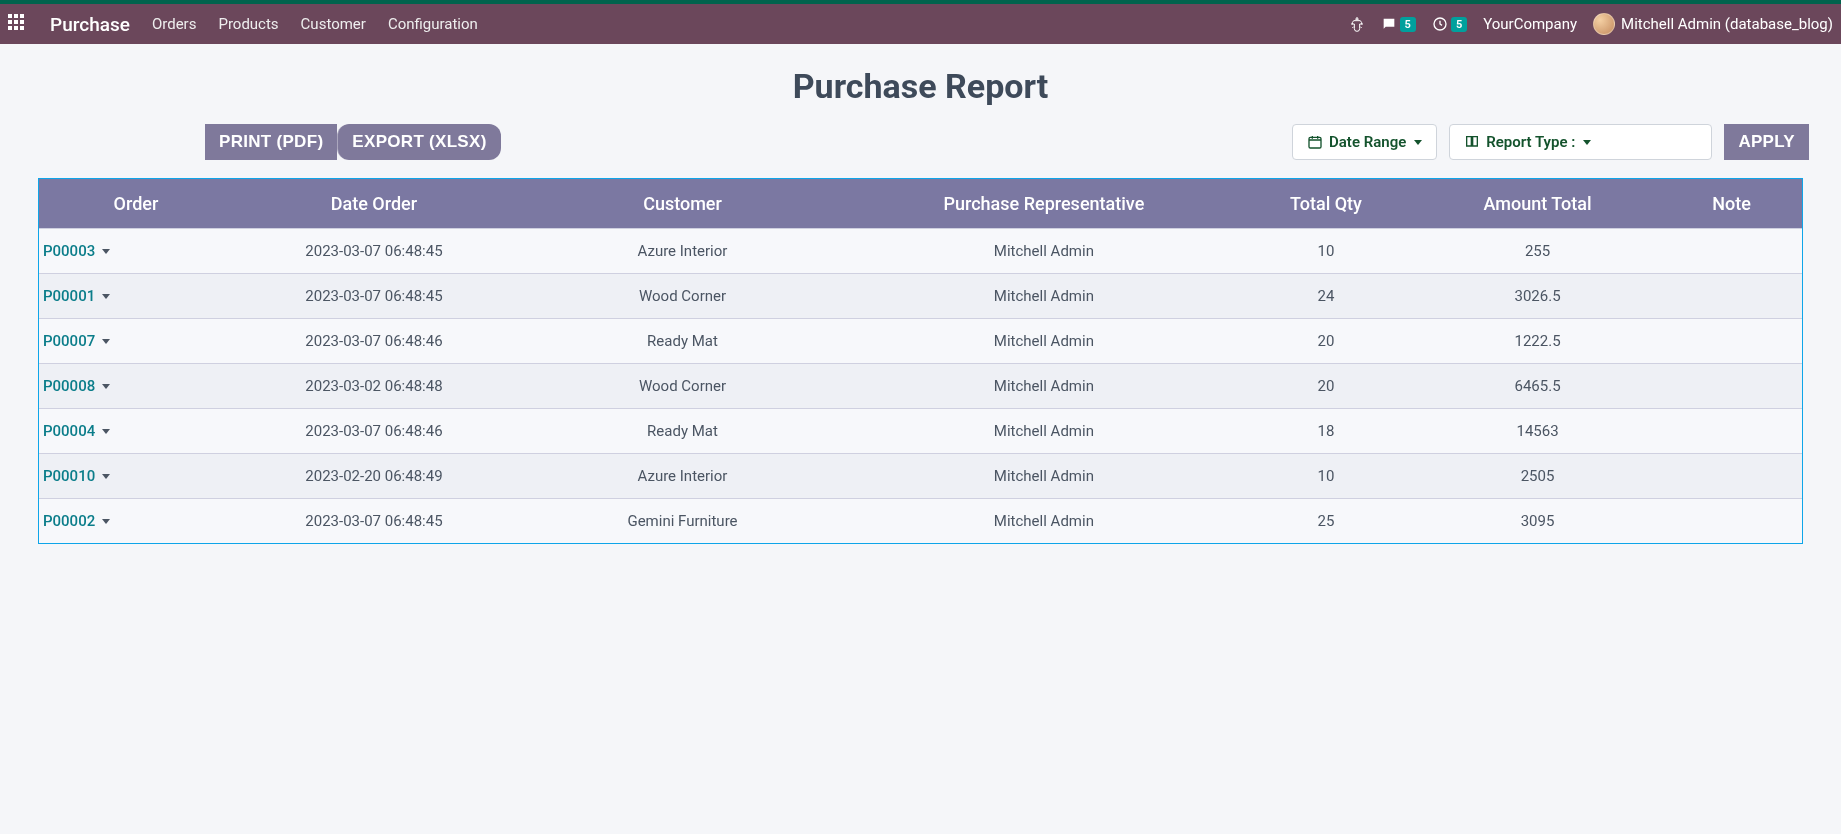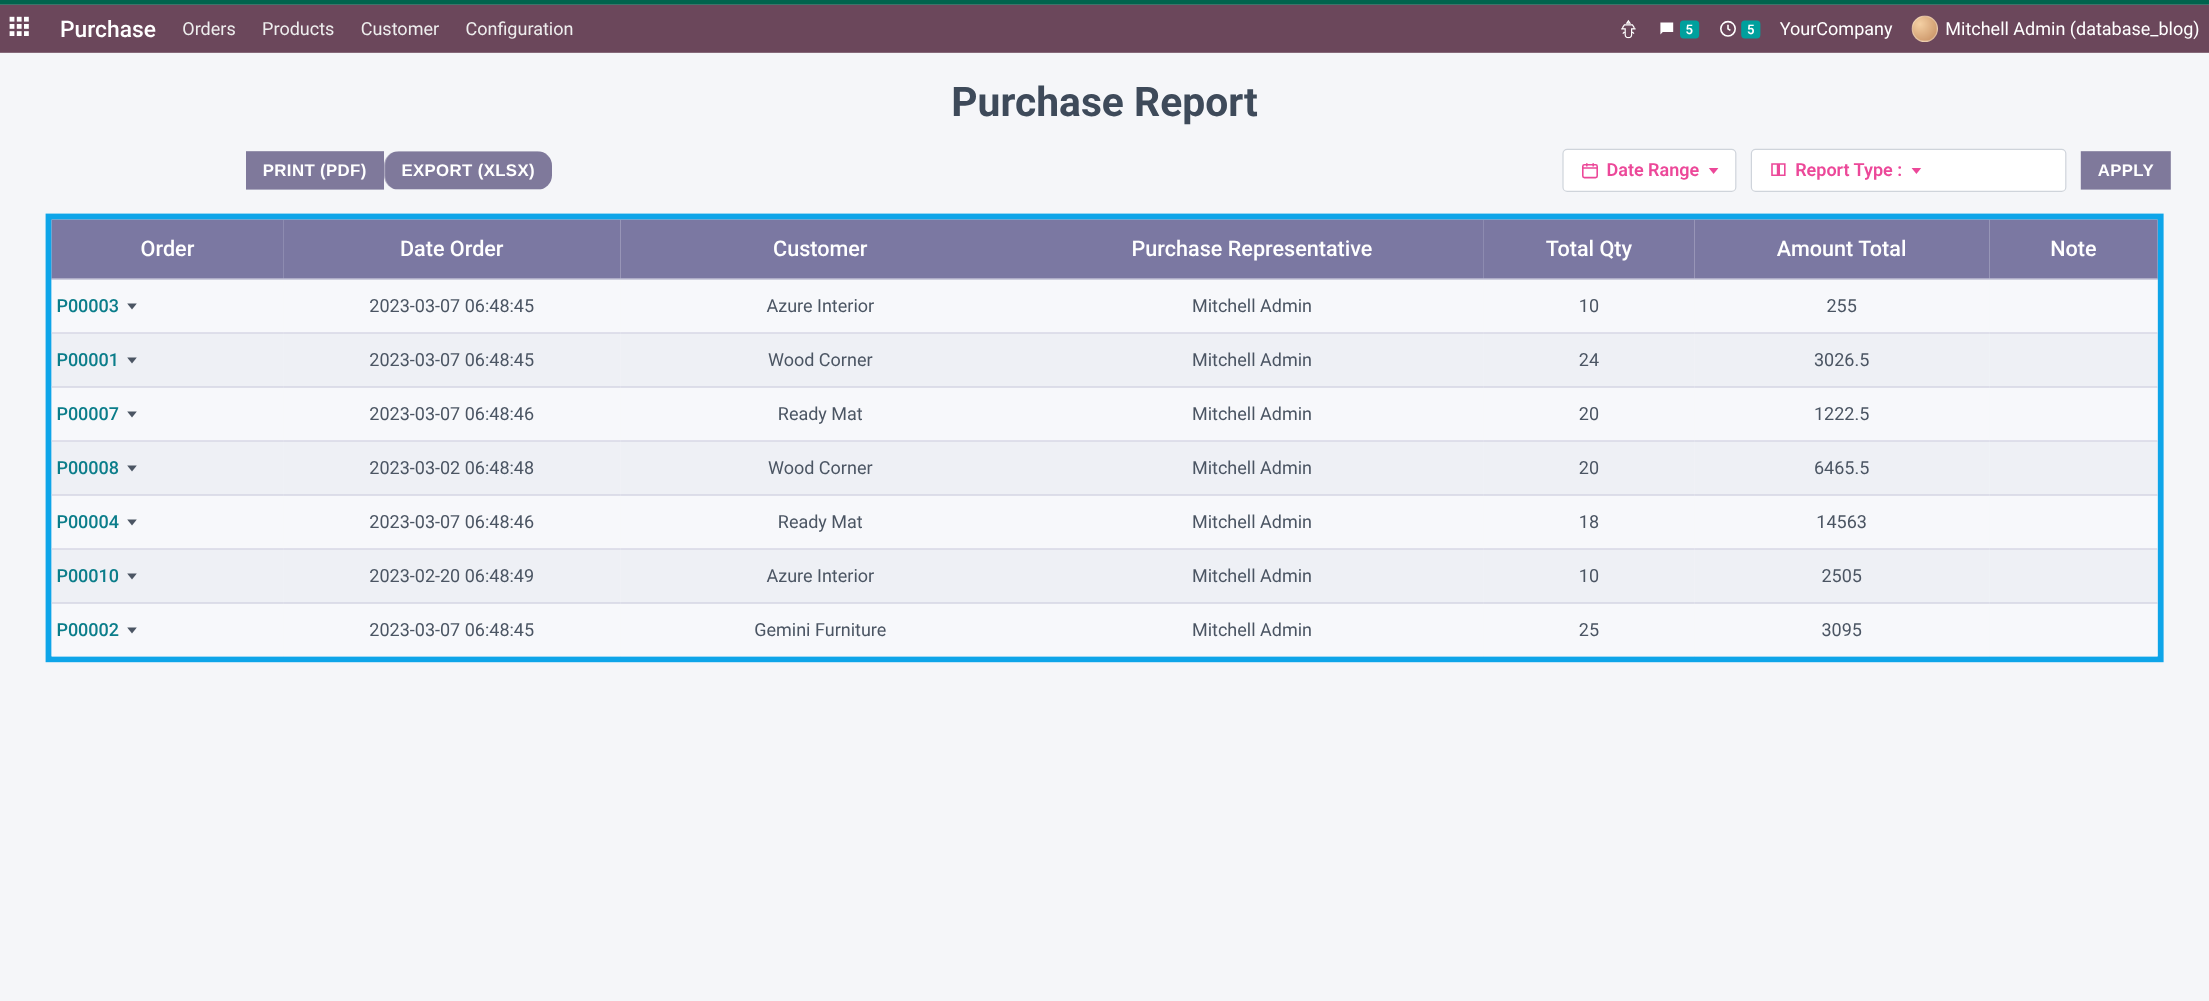--- a/index.html
+++ b/index.html
@@ -37,34 +37,34 @@
     border-radius: 3px; padding: 1px 5px; margin-left: 3px;
   }
   .nav-company, .nav-user { font-size: 15px; color: #fff; cursor: pointer; display:flex; align-items:center; gap:6px;}
   .avatar { width:22px; height:22px; border-radius:50%; background: radial-gradient(circle at 30% 30%, #f4d0a4, #c48b5e); border:1px solid rgba(255,255,255,0.3);}
   .page-title { text-align: center; font-size: 34px; font-weight: 700; color: #3e4a5a; margin: 22px 0 18px; }
   .toolbar {
     display: flex; align-items: center;
     padding: 0 32px 18px 205px;
   }
   .btn {
-    border: none; padding: 8px 14px; font-size: 14px; font-weight: 600;
+    border: none; padding: 8px 14px; font-size: 17px; font-weight: 600;
     cursor: pointer; text-transform: uppercase; letter-spacing: 0.3px;
   }
   .btn-primary { background: #7f799b; color: #fff; }
   .btn-primary + .btn-primary { border-left: 1px solid rgba(255,255,255,0.35); border-radius: 12px; }
   .toolbar-right { margin-left: auto; display: flex; gap: 12px; align-items:center;}
   .dropdown-box {
     background: #fff; border: 1px solid #cfd4db; border-radius: 4px;
     padding: 8px 14px; display:flex; align-items:center; gap:6px;
-    font-weight:600; color:#ec4899; cursor:pointer; font-size:15px;
+    font-weight:600; color:#14532d; cursor:pointer; font-size:15px;
   }
   .dropdown-box.wide { padding-right: 120px; }
   .caret { width:0; height:0; border-left:4px solid transparent; border-right:4px solid transparent; border-top:5px solid currentColor; margin-left:2px;}
-  .report-table-wrap { margin: 0 38px; border:5px solid #0ea5e9; }
+  .report-table-wrap { margin: 0 38px; border:1px solid #0ea5e9; }
   table { width: 100%; border-collapse: collapse; table-layout: fixed; }
   thead th {
     background: #7b78a2; color: #fff; font-size: 18px; font-weight: 500;
     padding: 14px 10px; text-align: center;
   }
   tbody td {
     padding: 13px 10px; font-size: 15px; color: #4b5563; text-align: center;
     border-top: 1px solid #cfd0e0;
   }
   tbody tr:nth-child(even) td { background: #eef0f5; }

